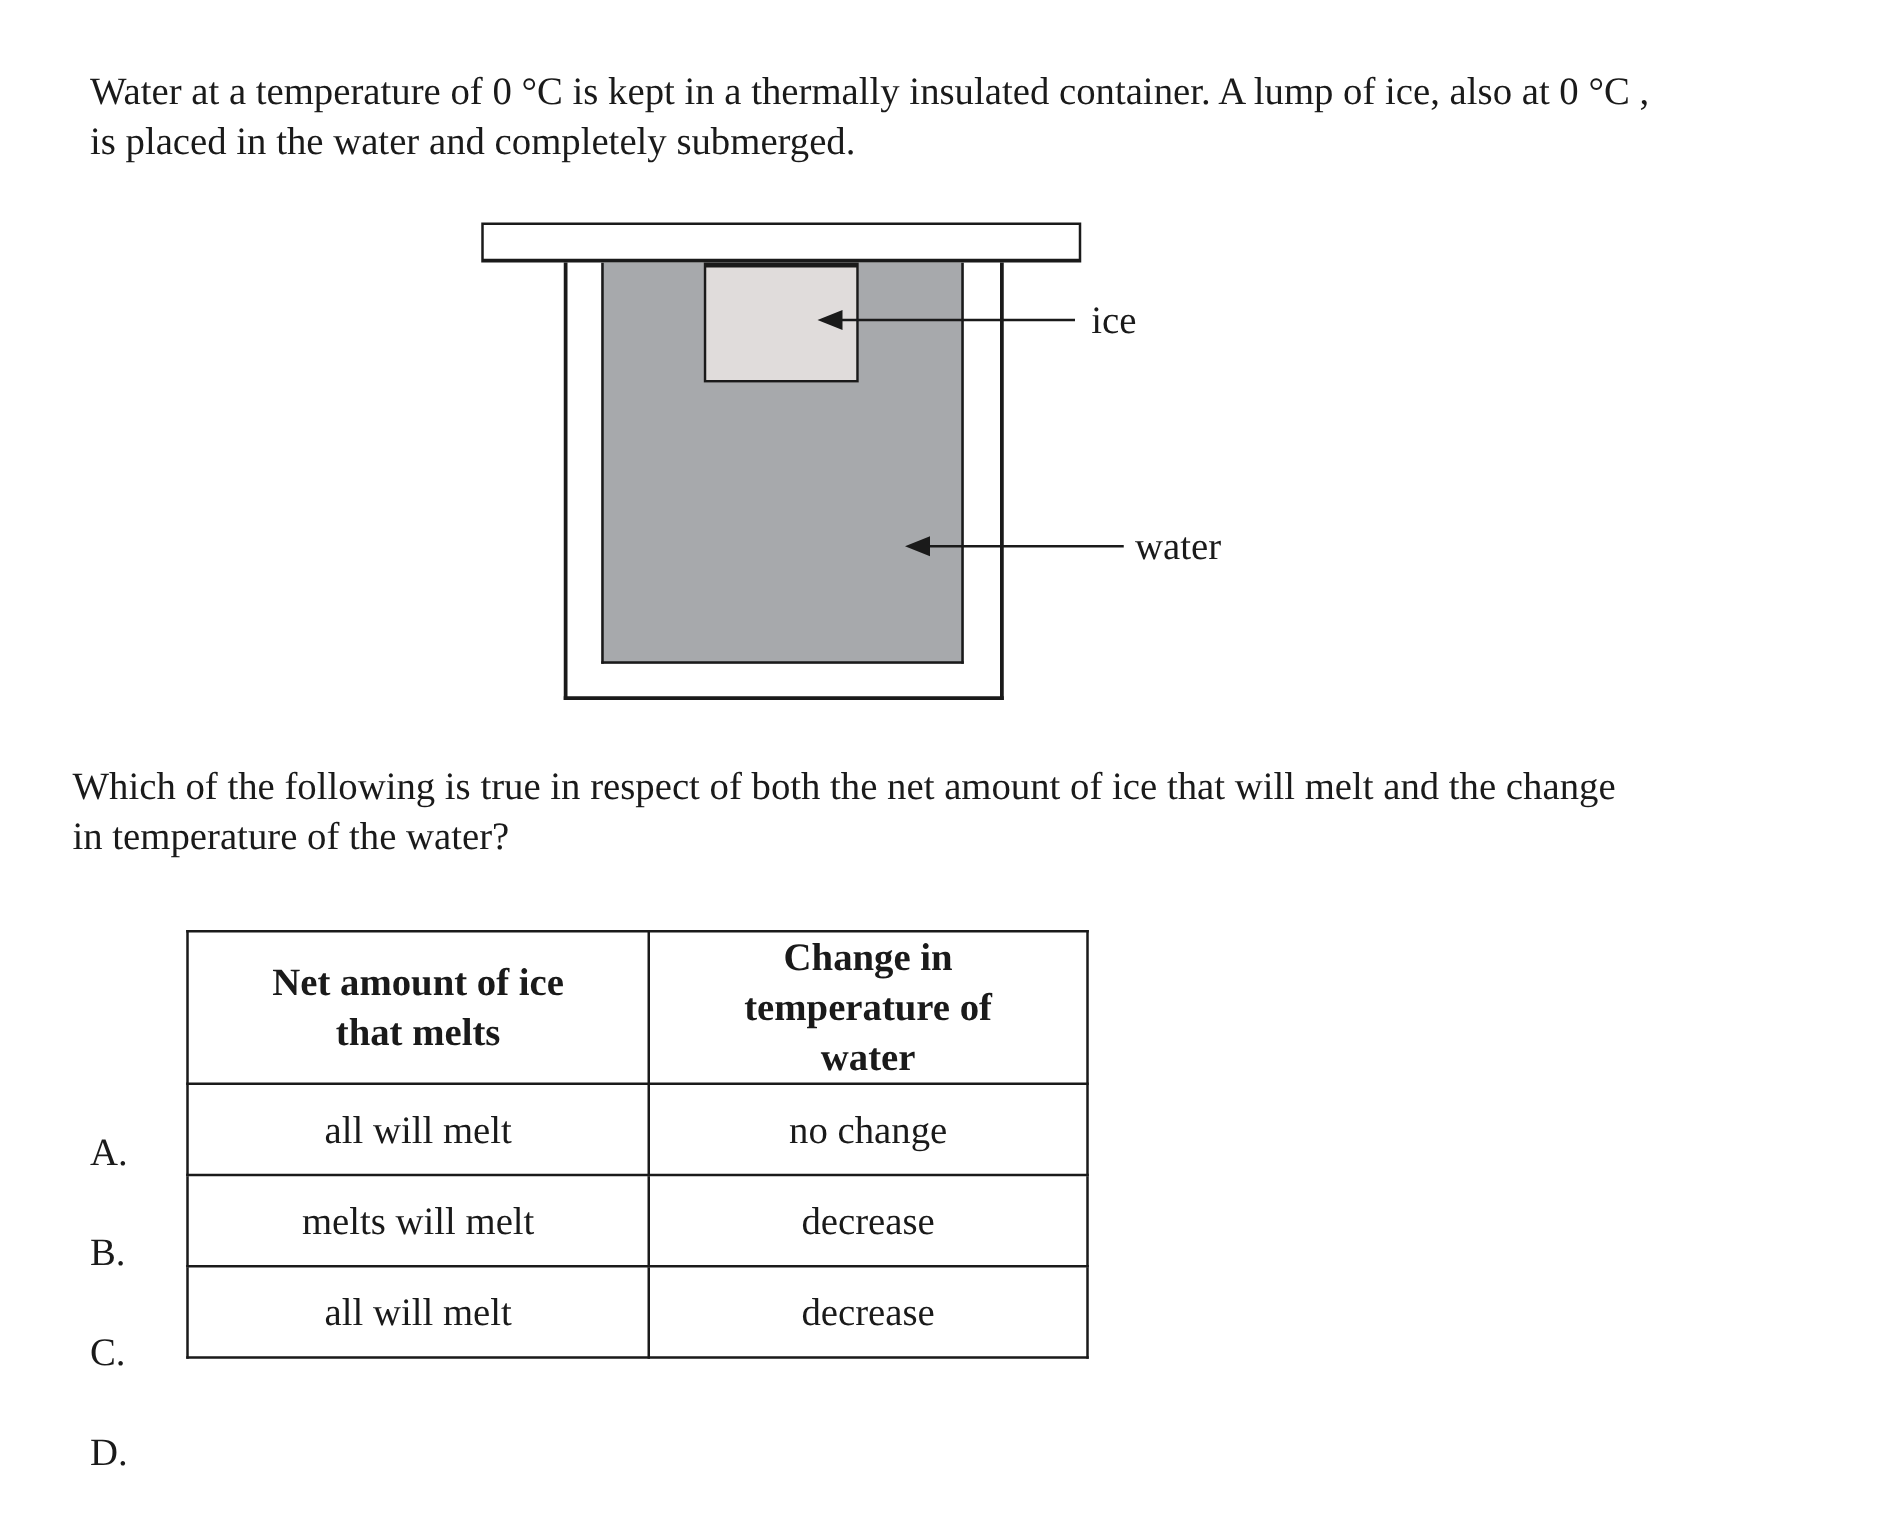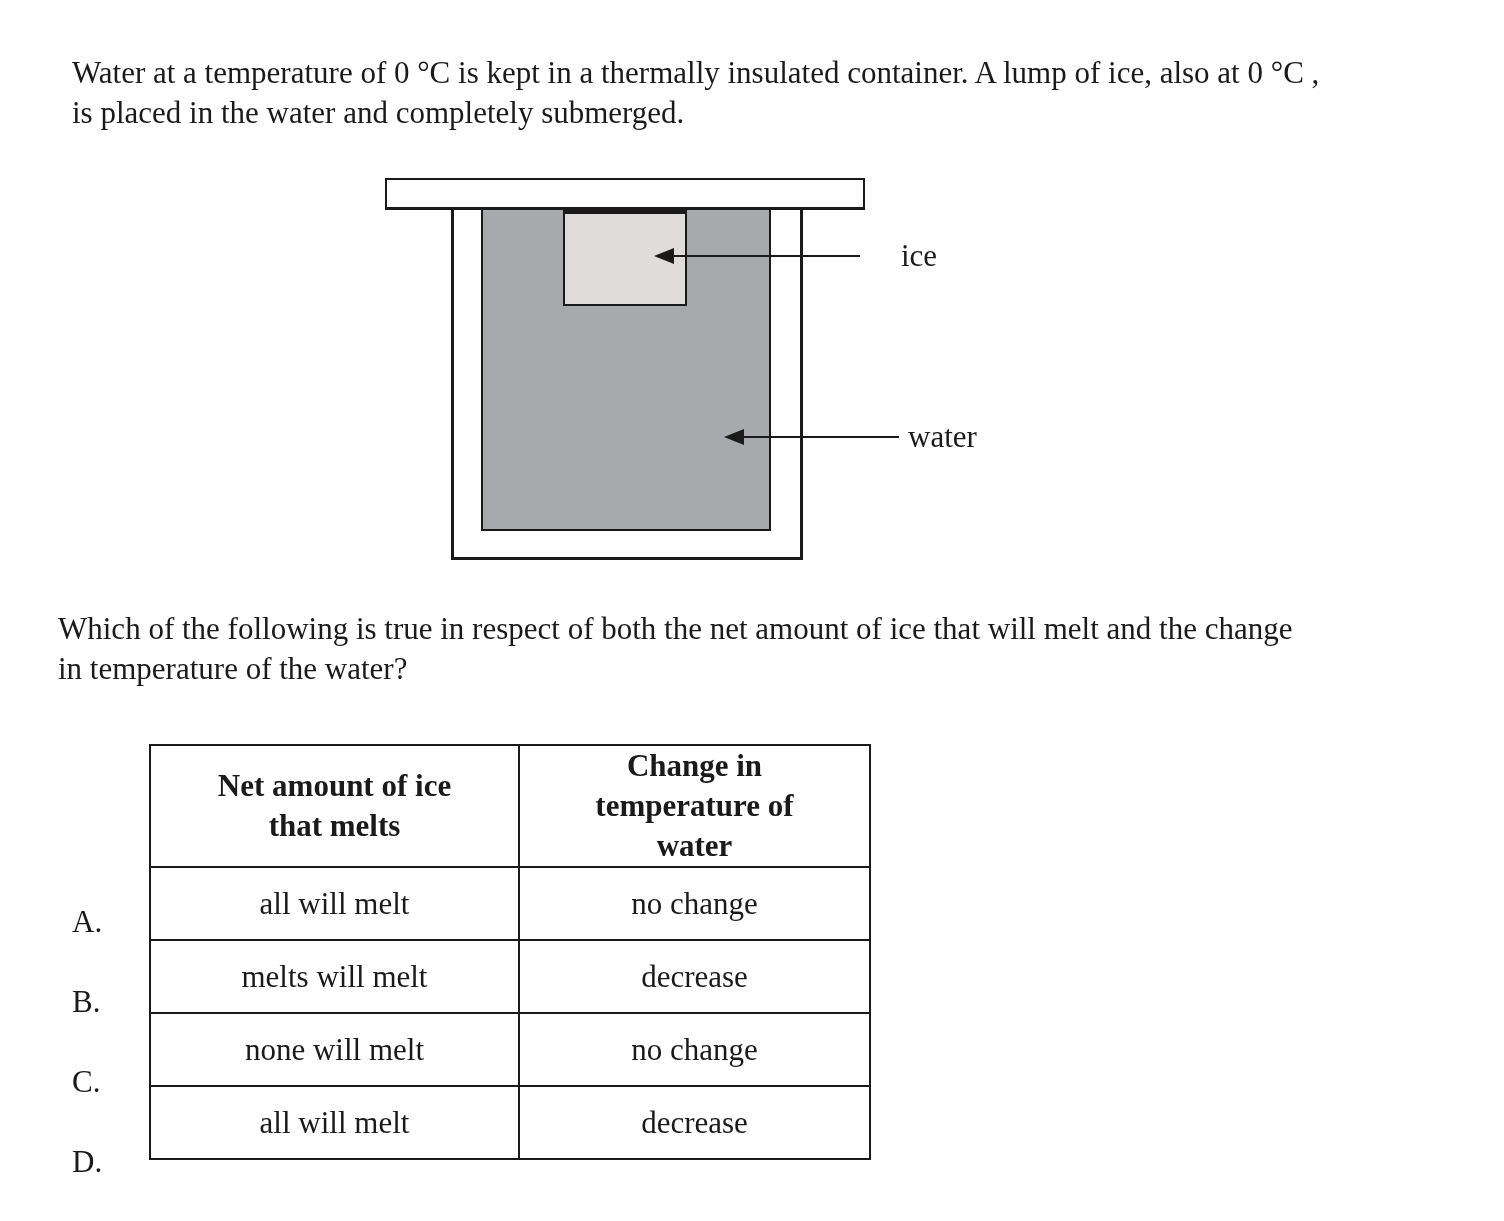--- a/index.html
+++ b/index.html
@@ -72,21 +72,21 @@
   .ice-line   { left: 614px; top: 203px; width: 194px; }
   .ice-head   { left: 602px; top: 196px; }
   .water-line { left: 690px; top: 384px; width: 157px; }
   .water-head { left: 672px; top: 377px; }
   .diag-label {
     position: absolute;
     font-size: 31px;
     line-height: 40px;
     z-index: 6;
   }
-  .ice-label   { left: 849px; top: 184px; }
+  .ice-label   { left: 821px; top: 184px; }
   .water-label { left: 856px; top: 365px; }
 
   
   .opt-label {
     position: absolute;
     left: 20px;
     font-size: 31px;
     line-height: 40px;
   }
   .opt-a { top: 850px; }
@@ -157,23 +157,19 @@
     </tr>
     <tr class="row-body">
       <td>all will melt</td>
       <td>no change</td>
     </tr>
     <tr class="row-body">
       <td>melts will melt</td>
       <td>decrease</td>
     </tr>
     <tr class="row-body">
-      <td>none will melt</td>
-      <td>no change</td>
-    </tr>
-    <tr class="row-body">
       <td>all will melt</td>
       <td>decrease</td>
     </tr>
   </tbody>
     </table>
 
 </div>
 
 </body></html>

